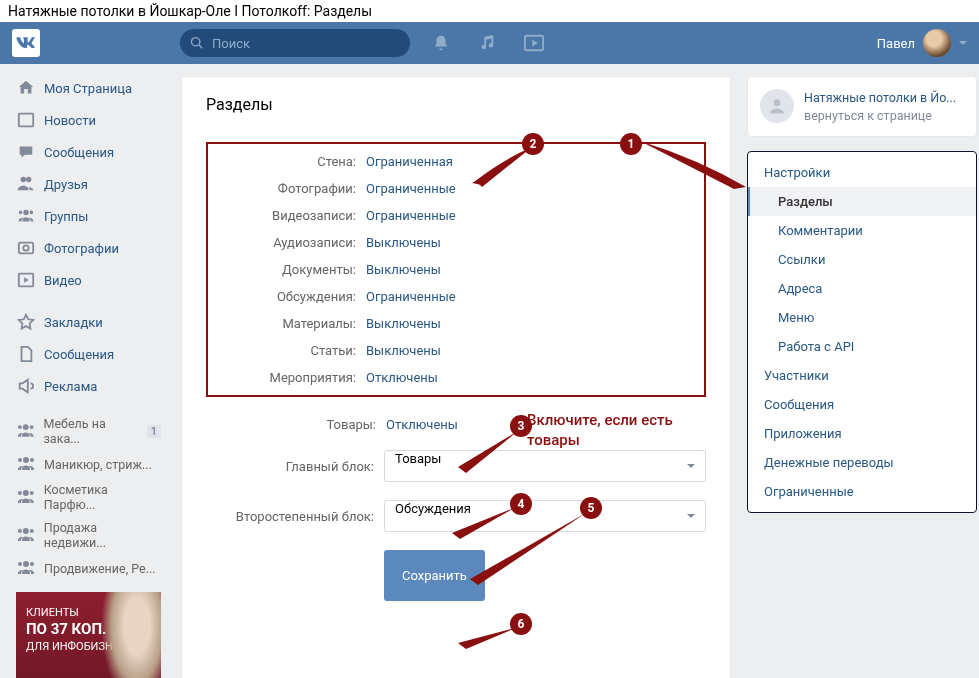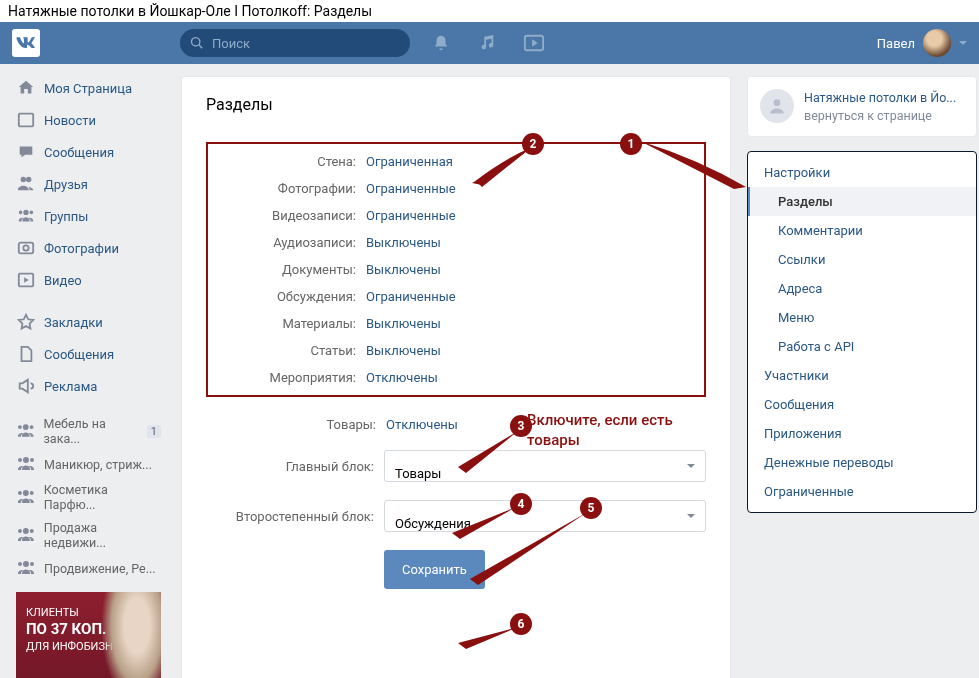--- a/index.html
+++ b/index.html
@@ -31,23 +31,23 @@
 .main { flex: 1; display: flex; gap: 16px; padding: 12px 0 0 12px; }
 .content { background: #fff; border: 1px solid #e7e8ec; border-radius: 4px; width: 550px; padding: 18px 24px 24px 24px; position: relative; }
 .content h2 { font-size: 16px; font-weight: normal; margin-bottom: 28px; }
 .red-box { border: 2px solid #8a0f0f; padding: 10px 30px; margin-bottom: 20px; }
 .setting-row { display: flex; align-items: center; margin-bottom: 12px; font-size: 13px; }
 .setting-row:last-child { margin-bottom: 0; }
 .setting-label { width: 118px; text-align: right; color: #656565; margin-right: 10px; }
 .setting-value { color: #2a5885; cursor: pointer; }
 .select-row { display: flex; align-items: center; margin: 18px 0; font-size: 13px; }
 .select-label { width: 168px; text-align: right; color: #656565; margin-right: 10px; }
-.select-box { flex: 1; border: 1px solid #d3d9de; border-radius: 3px; height: 32px; display: flex; align-items: flex-end; padding: 0 10px; position: relative; background: #fff; }
+.select-box { flex: 1; border: 1px solid #d3d9de; border-radius: 3px; height: 32px; display: flex; align-items: flex-start; padding: 0 10px; position: relative; background: #fff; }
 .select-box .sel-chevron { position: absolute; right: 10px; top: 13px; width: 0; height: 0; border-left: 4px solid transparent; border-right: 4px solid transparent; border-top: 4px solid #828a99; }
-.save-btn { background: #5b88bd; color: #fff; border: none; border-radius: 3px; padding: 12px 18px; font-size: 13px; cursor: pointer; margin-left: 178px; }
+.save-btn { background: #5b88bd; color: #fff; border: none; border-radius: 3px; padding: 18px 18px; font-size: 13px; cursor: pointer; margin-left: 178px; }
 .right-col { width: 230px; }
 .group-card { background: #fff; border: 1px solid #e7e8ec; border-radius: 4px; padding: 12px; display: flex; gap: 10px; margin-bottom: 14px; }
 .group-ava { width: 34px; height: 34px; border-radius: 50%; background: #e1e5eb; display: flex; align-items: center; justify-content: center; }
 .group-ava svg { fill: #b8bfcc; width: 20px; height: 20px; }
 .group-info { font-size: 12.5px; line-height: 1.4; overflow: hidden; }
 .group-name { color: #2a5885; white-space: nowrap; overflow: hidden; text-overflow: ellipsis; }
 .group-back { color: #828a99; }
 .settings-menu { background: #fff; border: 1px solid #0f172a; border-radius: 4px; padding: 6px 0; }
 .menu-item { padding: 7px 16px; font-size: 13px; color: #2a5885; cursor: pointer; }
 .menu-item.sub { padding-left: 30px; }

